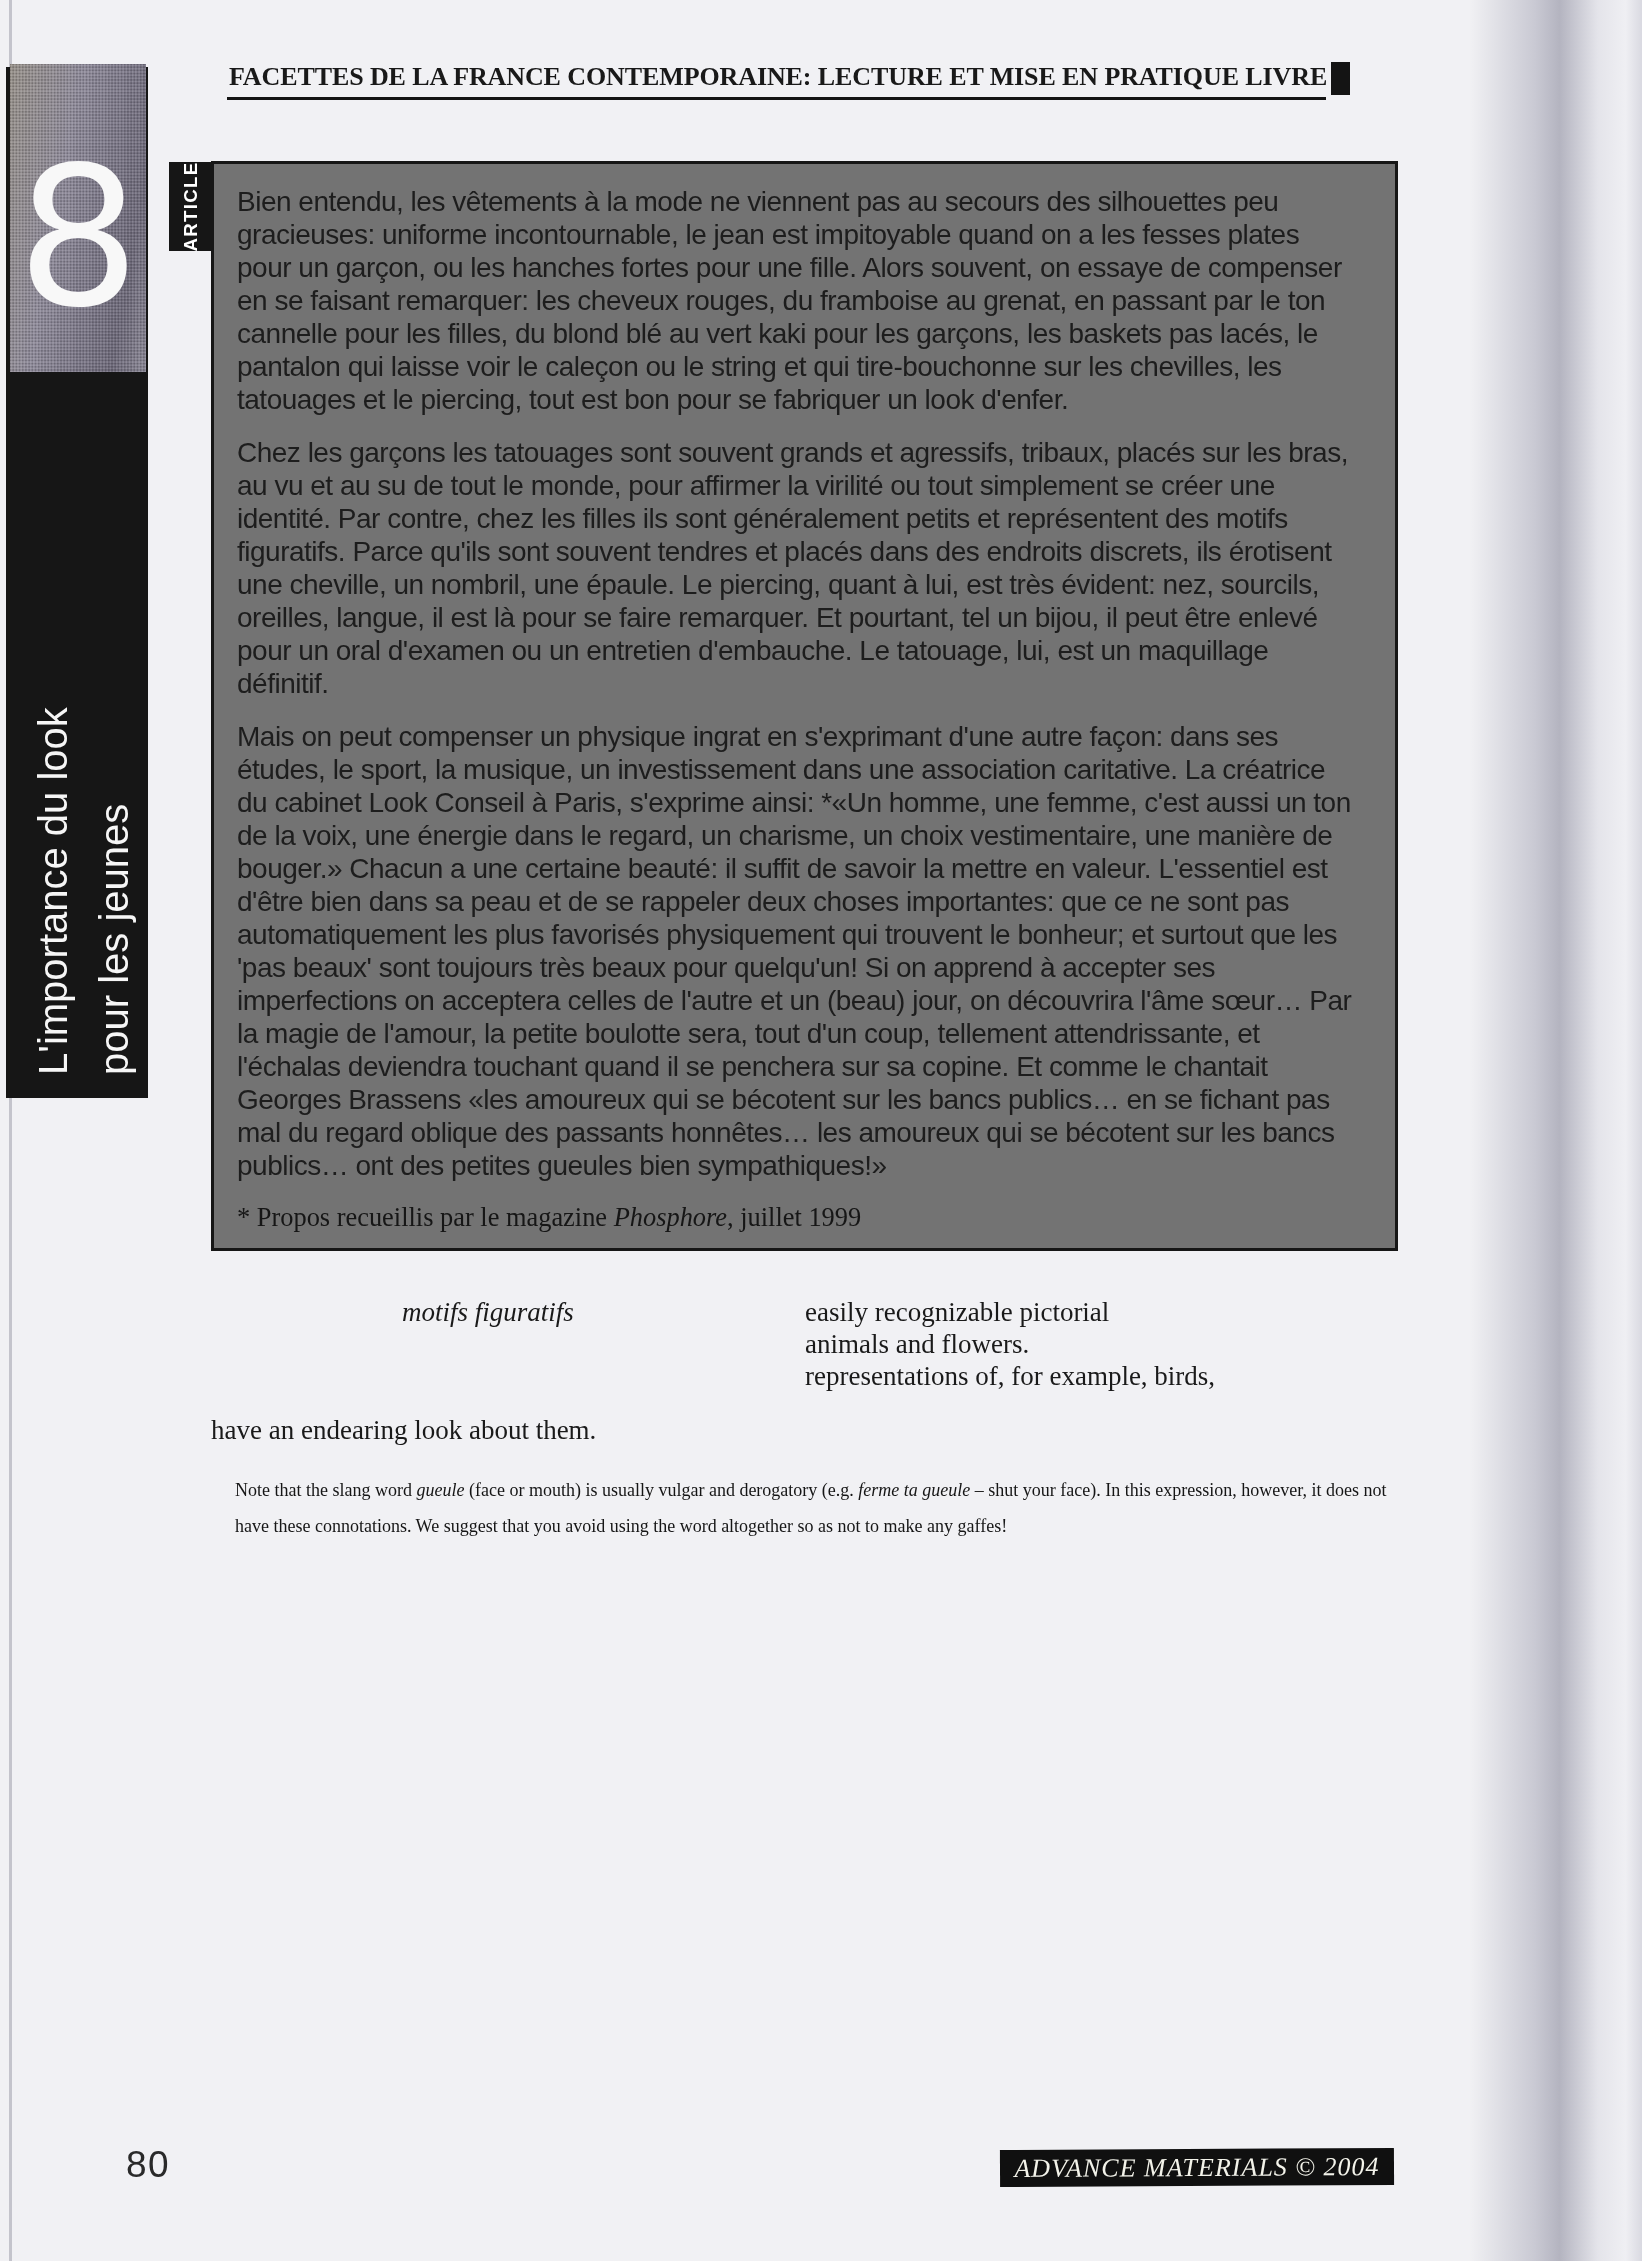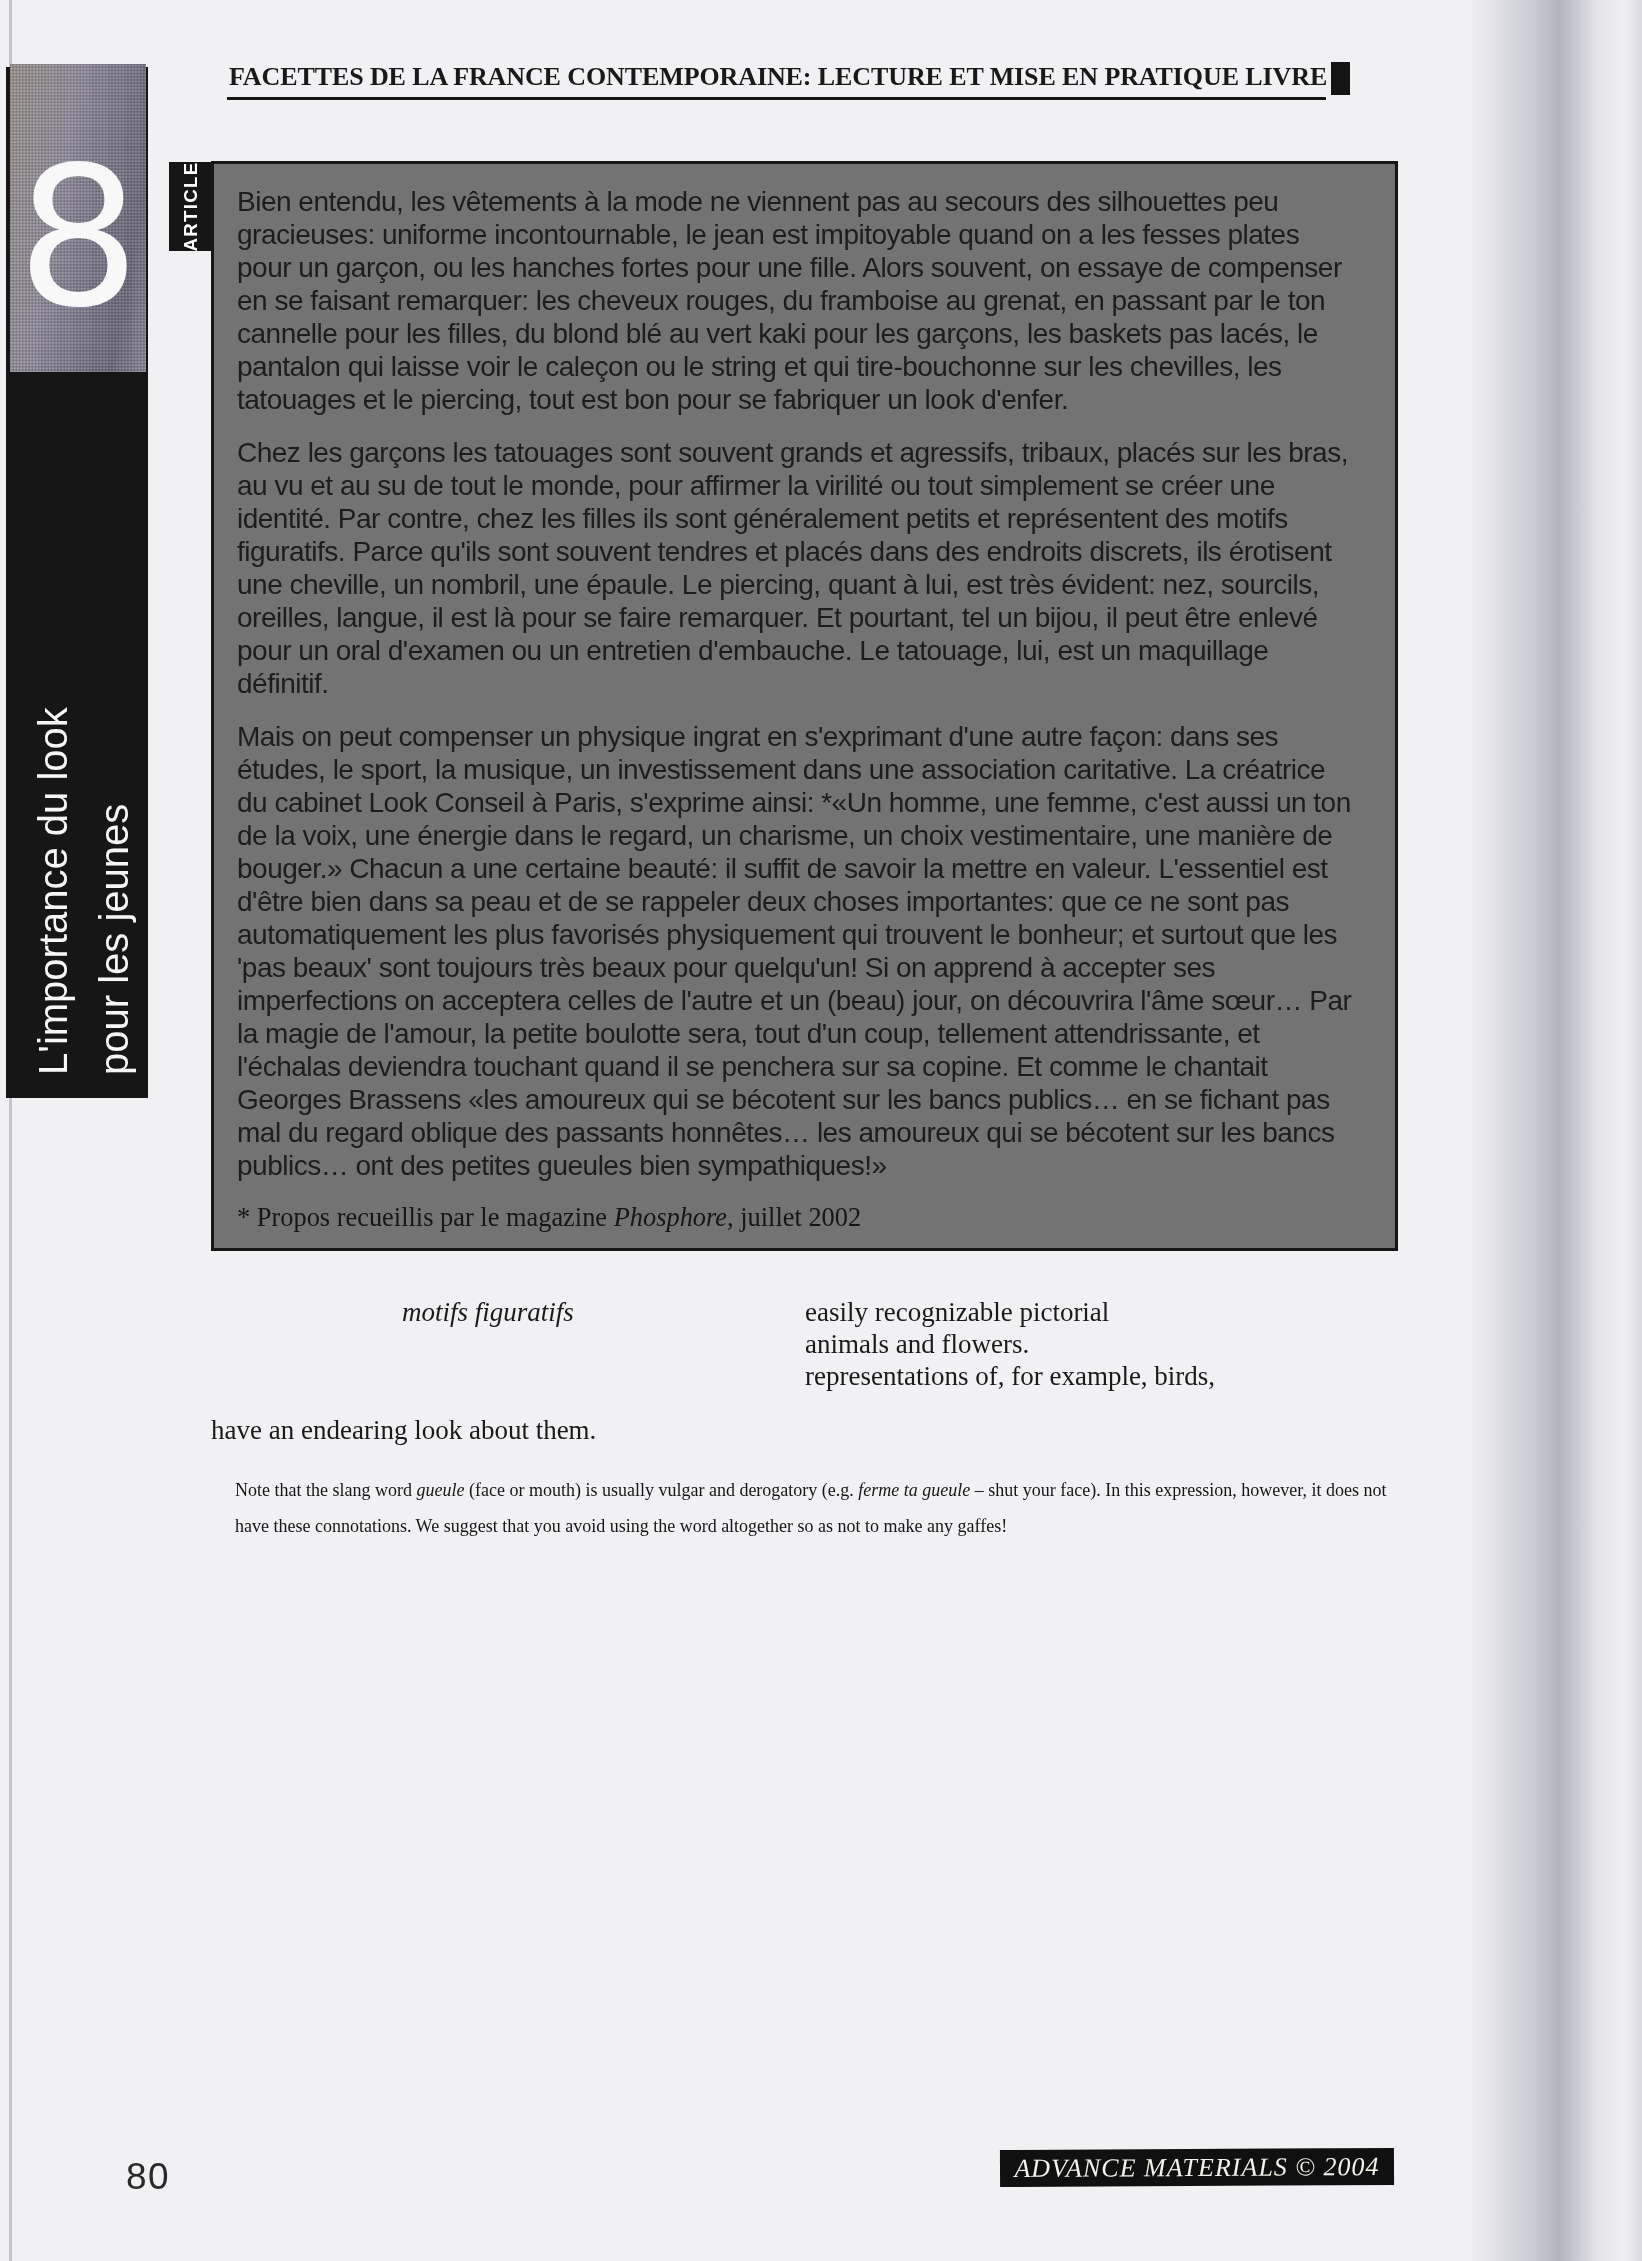--- a/index.html
+++ b/index.html
@@ -95,21 +95,21 @@
   }
   .gloss-term{text-align:center;font-style:italic;}
   
   .usage-note{
     position:absolute;left:235px;top:1472px;width:1153px;
     font-family:"Liberation Serif",serif;font-size:18px;line-height:36px;color:#161616;
   }
   
   .page-number{
     position:absolute;left:126px;top:2144px;
-    font-size:37px;letter-spacing:1.3px;color:#2a2a2a;margin-top:12px;
+    font-size:37px;letter-spacing:1.3px;color:#2a2a2a;
   }
   .publisher-badge{
     position:absolute;left:1000px;top:2149px;width:394px;height:37px;
     background:#101010;display:flex;align-items:center;justify-content:center;
     transform:rotate(-0.3deg);
   }
   .publisher-badge span{
     font-family:"Liberation Serif",serif;font-style:italic;
     font-size:26px;letter-spacing:1px;color:#f3f3ea;white-space:nowrap;
   }
@@ -138,21 +138,21 @@
   </div>
 
   <div class="article-tab">
     <div class="article-tab-inner">ARTICLE</div>
   </div>
 
   <div class="article-box">
     <p>Bien entendu, les vêtements à la mode ne viennent pas au secours des silhouettes peu gracieuses: uniforme incontournable, le jean est impitoyable quand on a les fesses plates pour un garçon, ou les hanches fortes pour une fille. Alors souvent, on essaye de compenser en se faisant remarquer: les cheveux rouges, du framboise au grenat, en passant par le ton cannelle pour les filles, du blond blé au vert kaki pour les garçons, les baskets pas lacés, le pantalon qui laisse voir le caleçon ou le string et qui tire-bouchonne sur les chevilles, les tatouages et le piercing, tout est bon pour se fabriquer un look d'enfer.</p>
     <p>Chez les garçons les tatouages sont souvent grands et agressifs, tribaux, placés sur les bras, au vu et au su de tout le monde, pour affirmer la virilité ou tout simplement se créer une identité. Par contre, chez les filles ils sont généralement petits et représentent des motifs figuratifs. Parce qu'ils sont souvent tendres et placés dans des endroits discrets, ils érotisent une cheville, un nombril, une épaule. Le piercing, quant à lui, est très évident: nez, sourcils, oreilles, langue, il est là pour se faire remarquer. Et pourtant, tel un bijou, il peut être enlevé pour un oral d'examen ou un entretien d'embauche. Le tatouage, lui, est un maquillage définitif.</p>
     <p>Mais on peut compenser un physique ingrat en s'exprimant d'une autre façon: dans ses études, le sport, la musique, un investissement dans une association caritative. La créatrice du cabinet Look Conseil à Paris, s'exprime ainsi: *«Un homme, une femme, c'est aussi un ton de la voix, une énergie dans le regard, un charisme, un choix vestimentaire, une manière de bouger.» Chacun a une certaine beauté: il suffit de savoir la mettre en valeur. L'essentiel est d'être bien dans sa peau et de se rappeler deux choses importantes: que ce ne sont pas automatiquement les plus favorisés physiquement qui trouvent le bonheur; et surtout que les 'pas beaux' sont toujours très beaux pour quelqu'un! Si on apprend à accepter ses imperfections on acceptera celles de l'autre et un (beau) jour, on découvrira l'âme sœur… Par la magie de l'amour, la petite boulotte sera, tout d'un coup, tellement attendrissante, et l'échalas deviendra touchant quand il se penchera sur sa copine. Et comme le chantait Georges Brassens «les amoureux qui se bécotent sur les bancs publics… en se fichant pas mal du regard oblique des passants honnêtes… les amoureux qui se bécotent sur les bancs publics… ont des petites gueules bien sympathiques!»</p>
-    <div class="footnote"><span>* Propos recueillis par le magazine </span><span class="i">Phosphore</span><span>, juillet 2002</span></div>
+    <div class="footnote"><span>* Propos recueillis par le magazine </span><span class="i">Phosphore</span><span>, juillet 1999</span></div>
   </div>
 
   <div class="glossary">
     <div class="gloss-term">motifs figuratifs</div>
     <div>
       <div>easily recognizable pictorial</div>
       <div>animals and flowers.</div>
       <div>representations of, for example, birds,</div>
     </div>
     <div>

